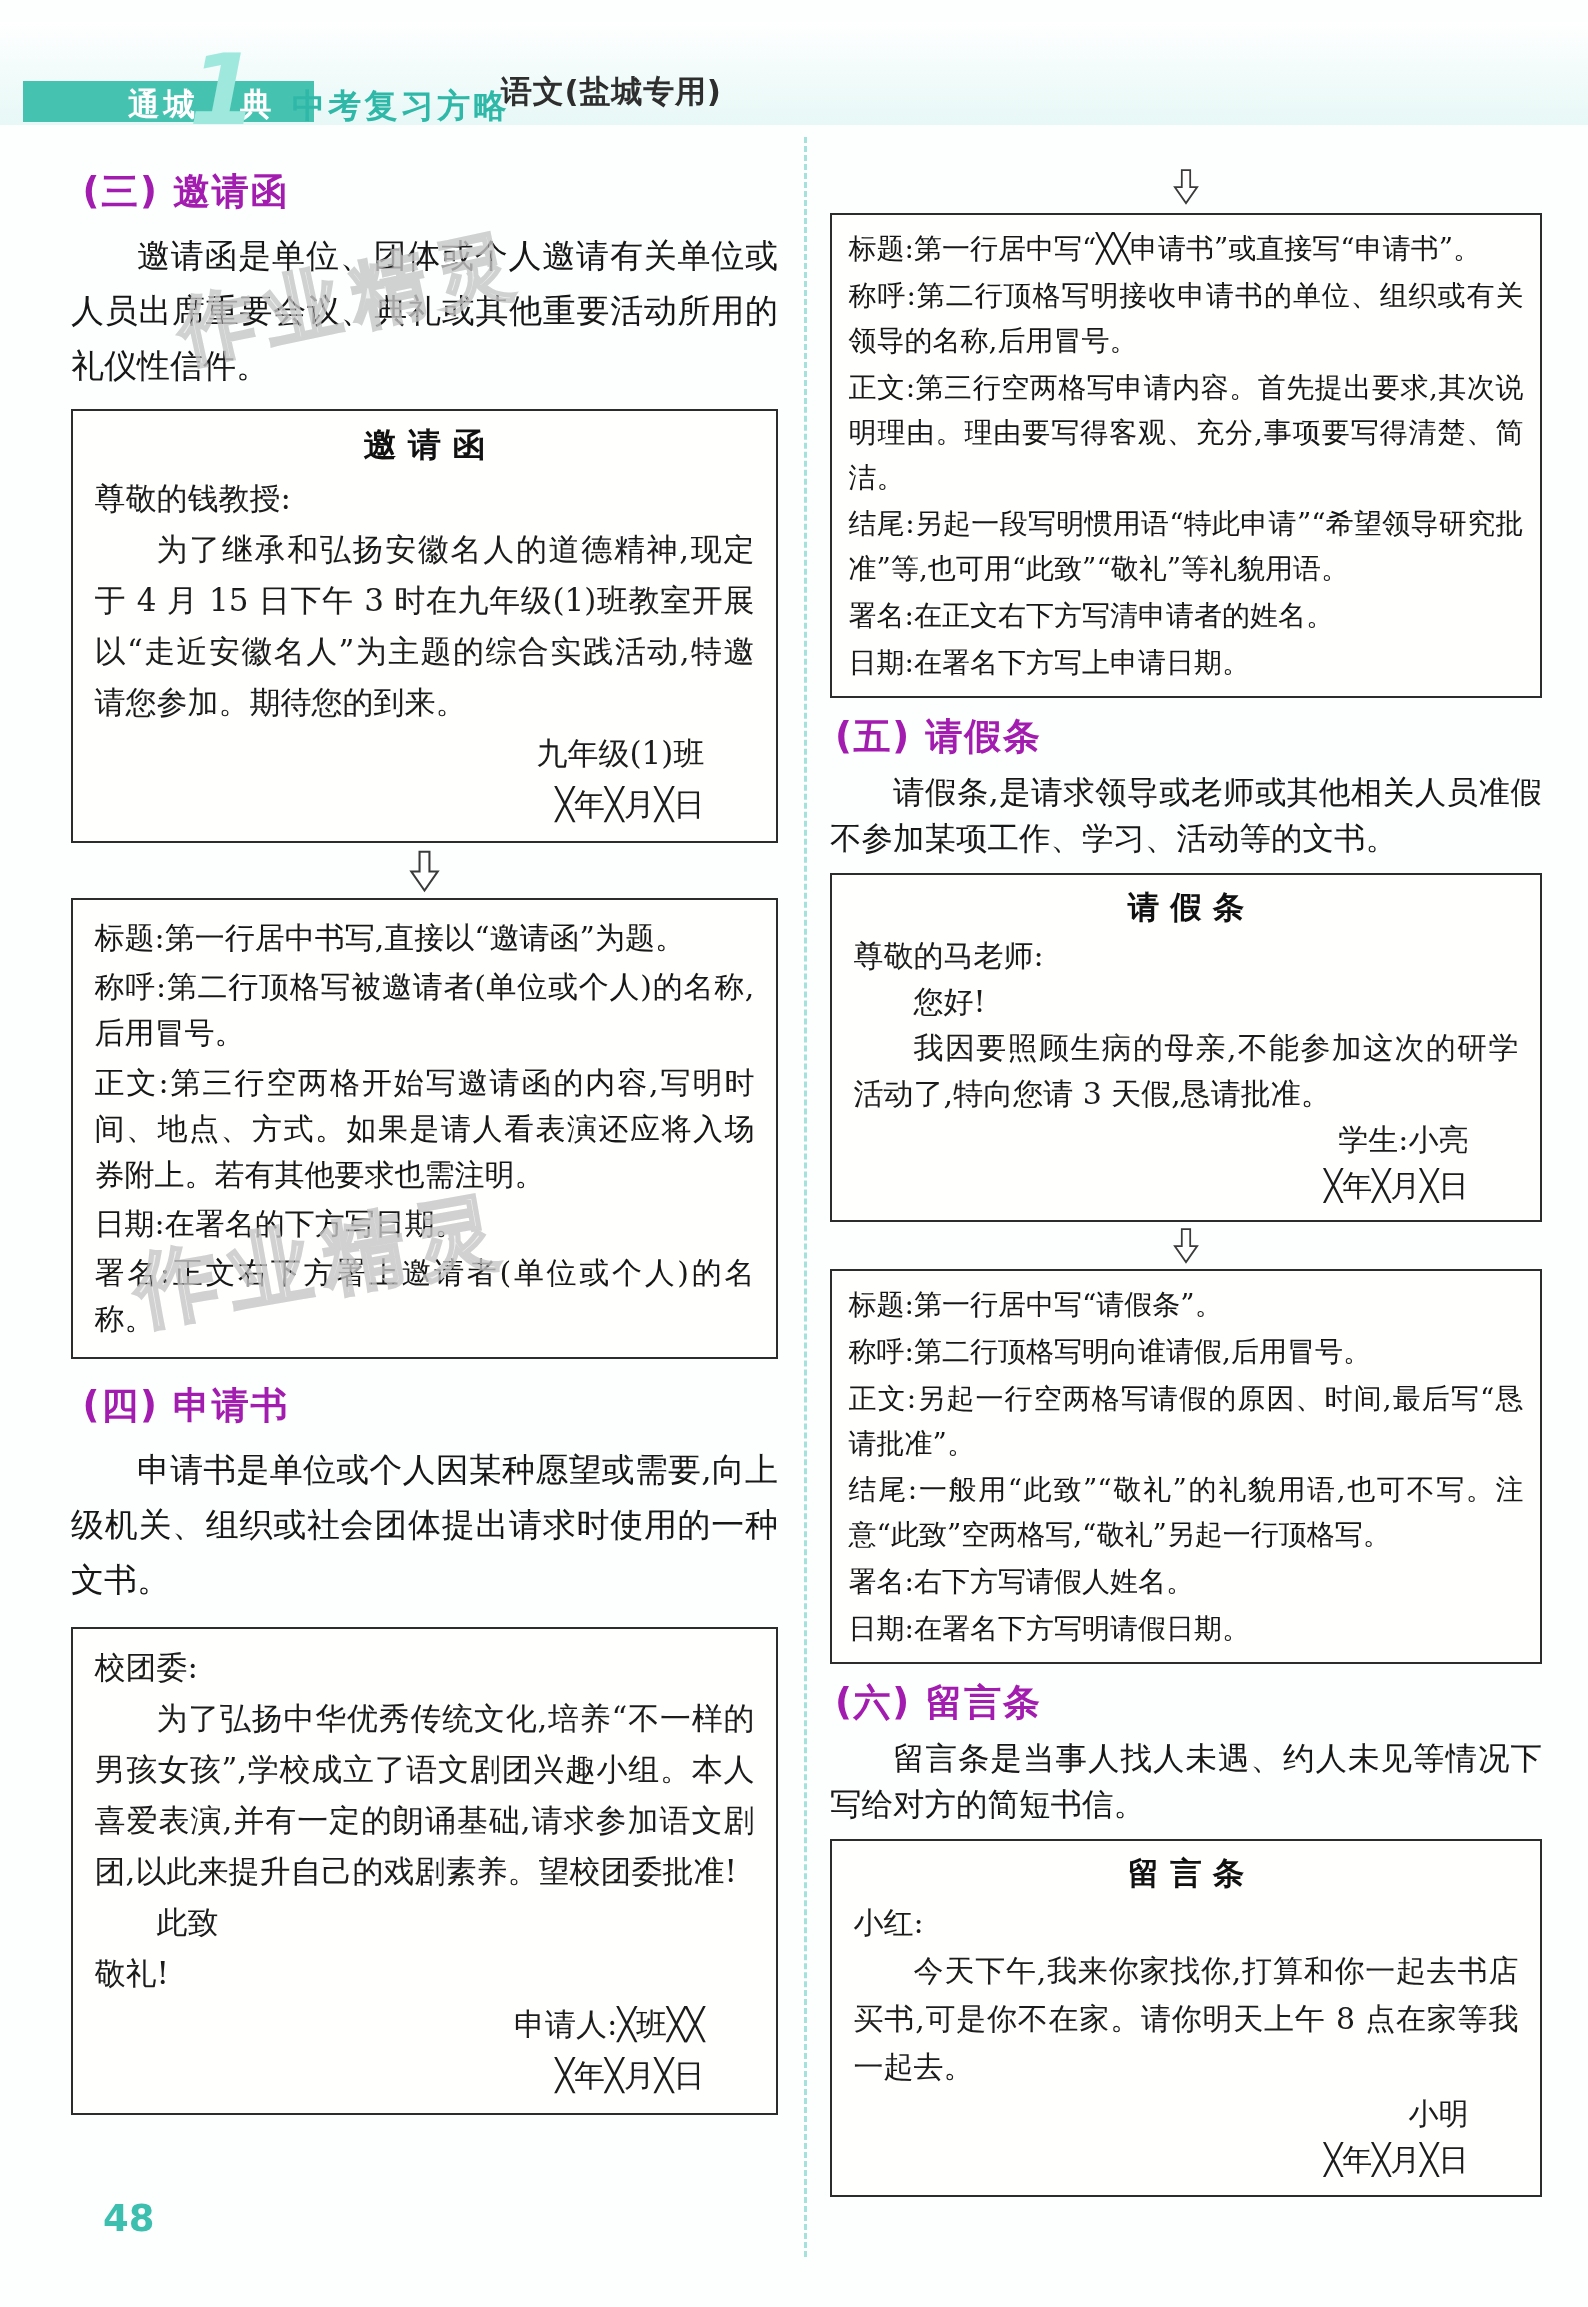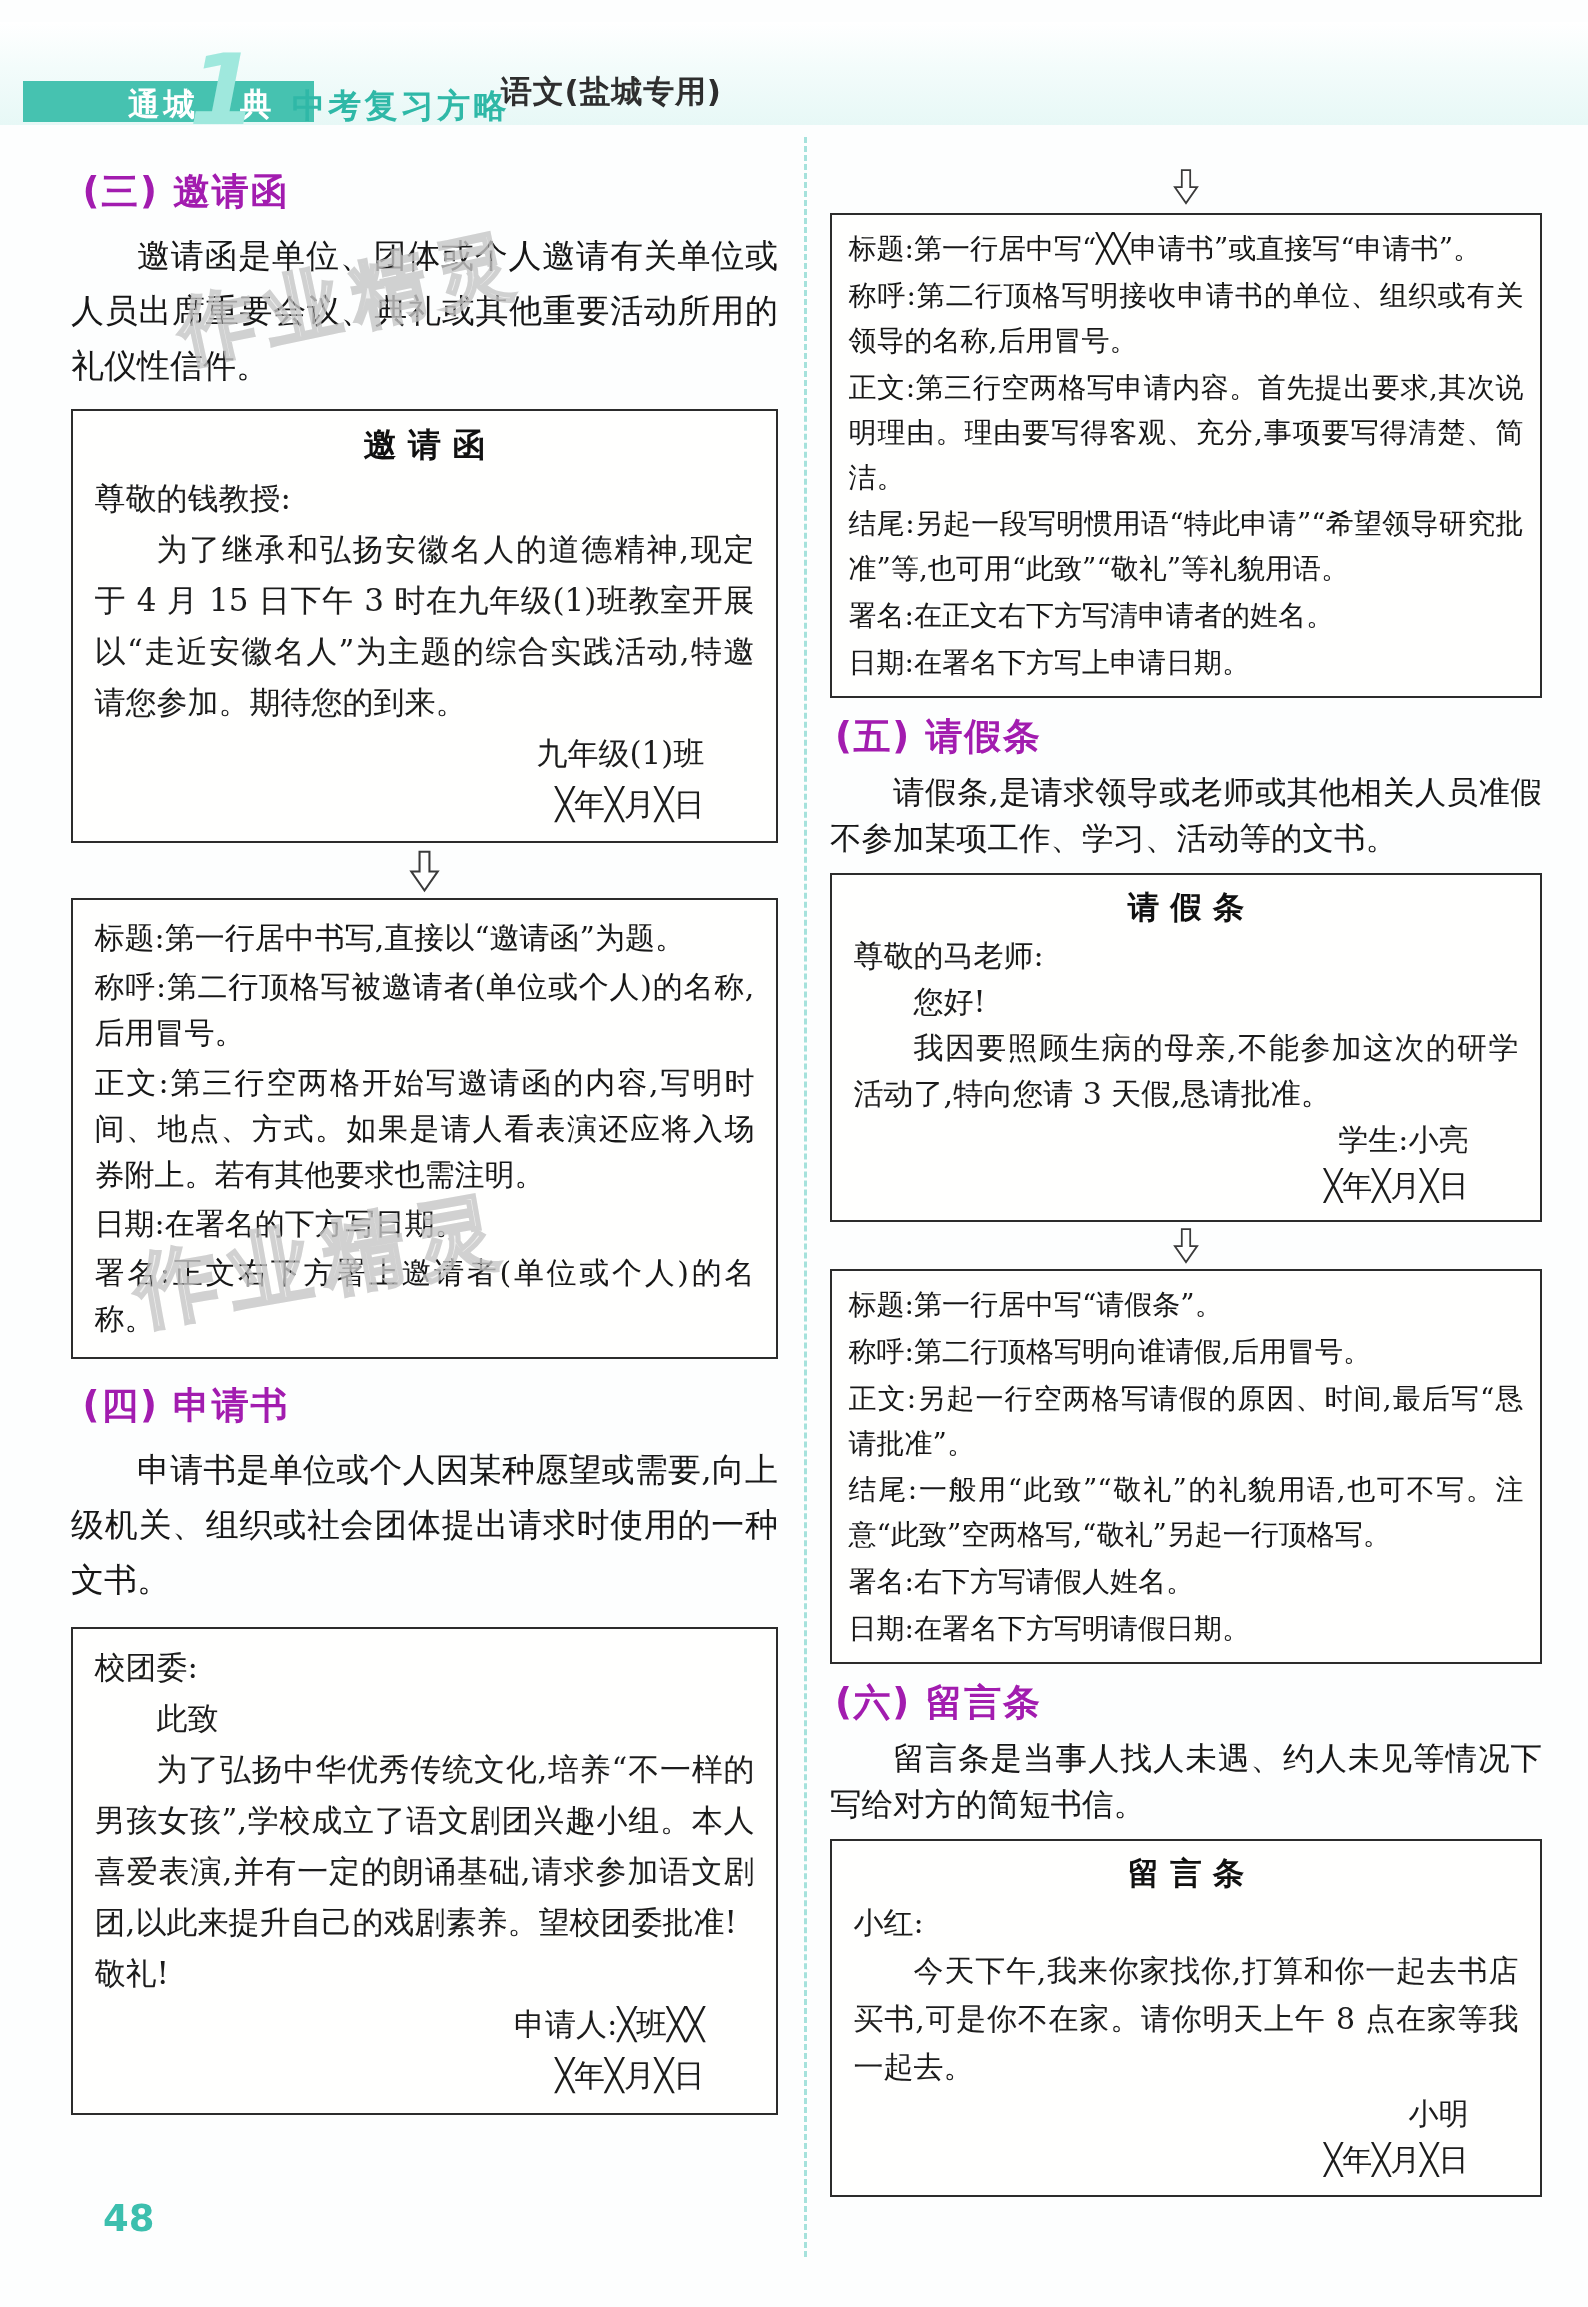--- a/index.html
+++ b/index.html
@@ -166,22 +166,22 @@
     <p>正文:第三行空两格开始写邀请函的内容,写明时间、地点、方式。如果是请人看表演还应将入场券附上。若有其他要求也需注明。</p>
     <p>日期:在署名的下方写日期。</p>
     <p>署名:正文右下方署上邀请者(单位或个人)的名称。</p>
   </div>
 
   <h2 class="sec-heading second">(四) 申请书</h2>
   <p class="intro apply">申请书是单位或个人因某种愿望或需要,向上级机关、组织或社会团体提出请求时使用的一种文书。</p>
 
   <div class="box letter-box apply">
     <p class="letter-line">校团委:</p>
+    <p class="letter-line letter-body">为了弘扬中华优秀传统文化,培养“不一样的男孩女孩”,学校成立了语文剧团兴趣小组。本人喜爱表演,并有一定的朗诵基础,请求参加语文剧团,以此来提升自己的戏剧素养。望校团委批准!</p>
     <p class="letter-line indent-2">此致</p>
-    <p class="letter-line letter-body">为了弘扬中华优秀传统文化,培养“不一样的男孩女孩”,学校成立了语文剧团兴趣小组。本人喜爱表演,并有一定的朗诵基础,请求参加语文剧团,以此来提升自己的戏剧素养。望校团委批准!</p>
     <p class="letter-line">敬礼!</p>
     <div class="sig-block">
       <p>申请人:╳班╳╳</p>
       <p>╳年╳月╳日</p>
     </div>
   </div>
 
 </div>
 
 <div class="col col-right">

